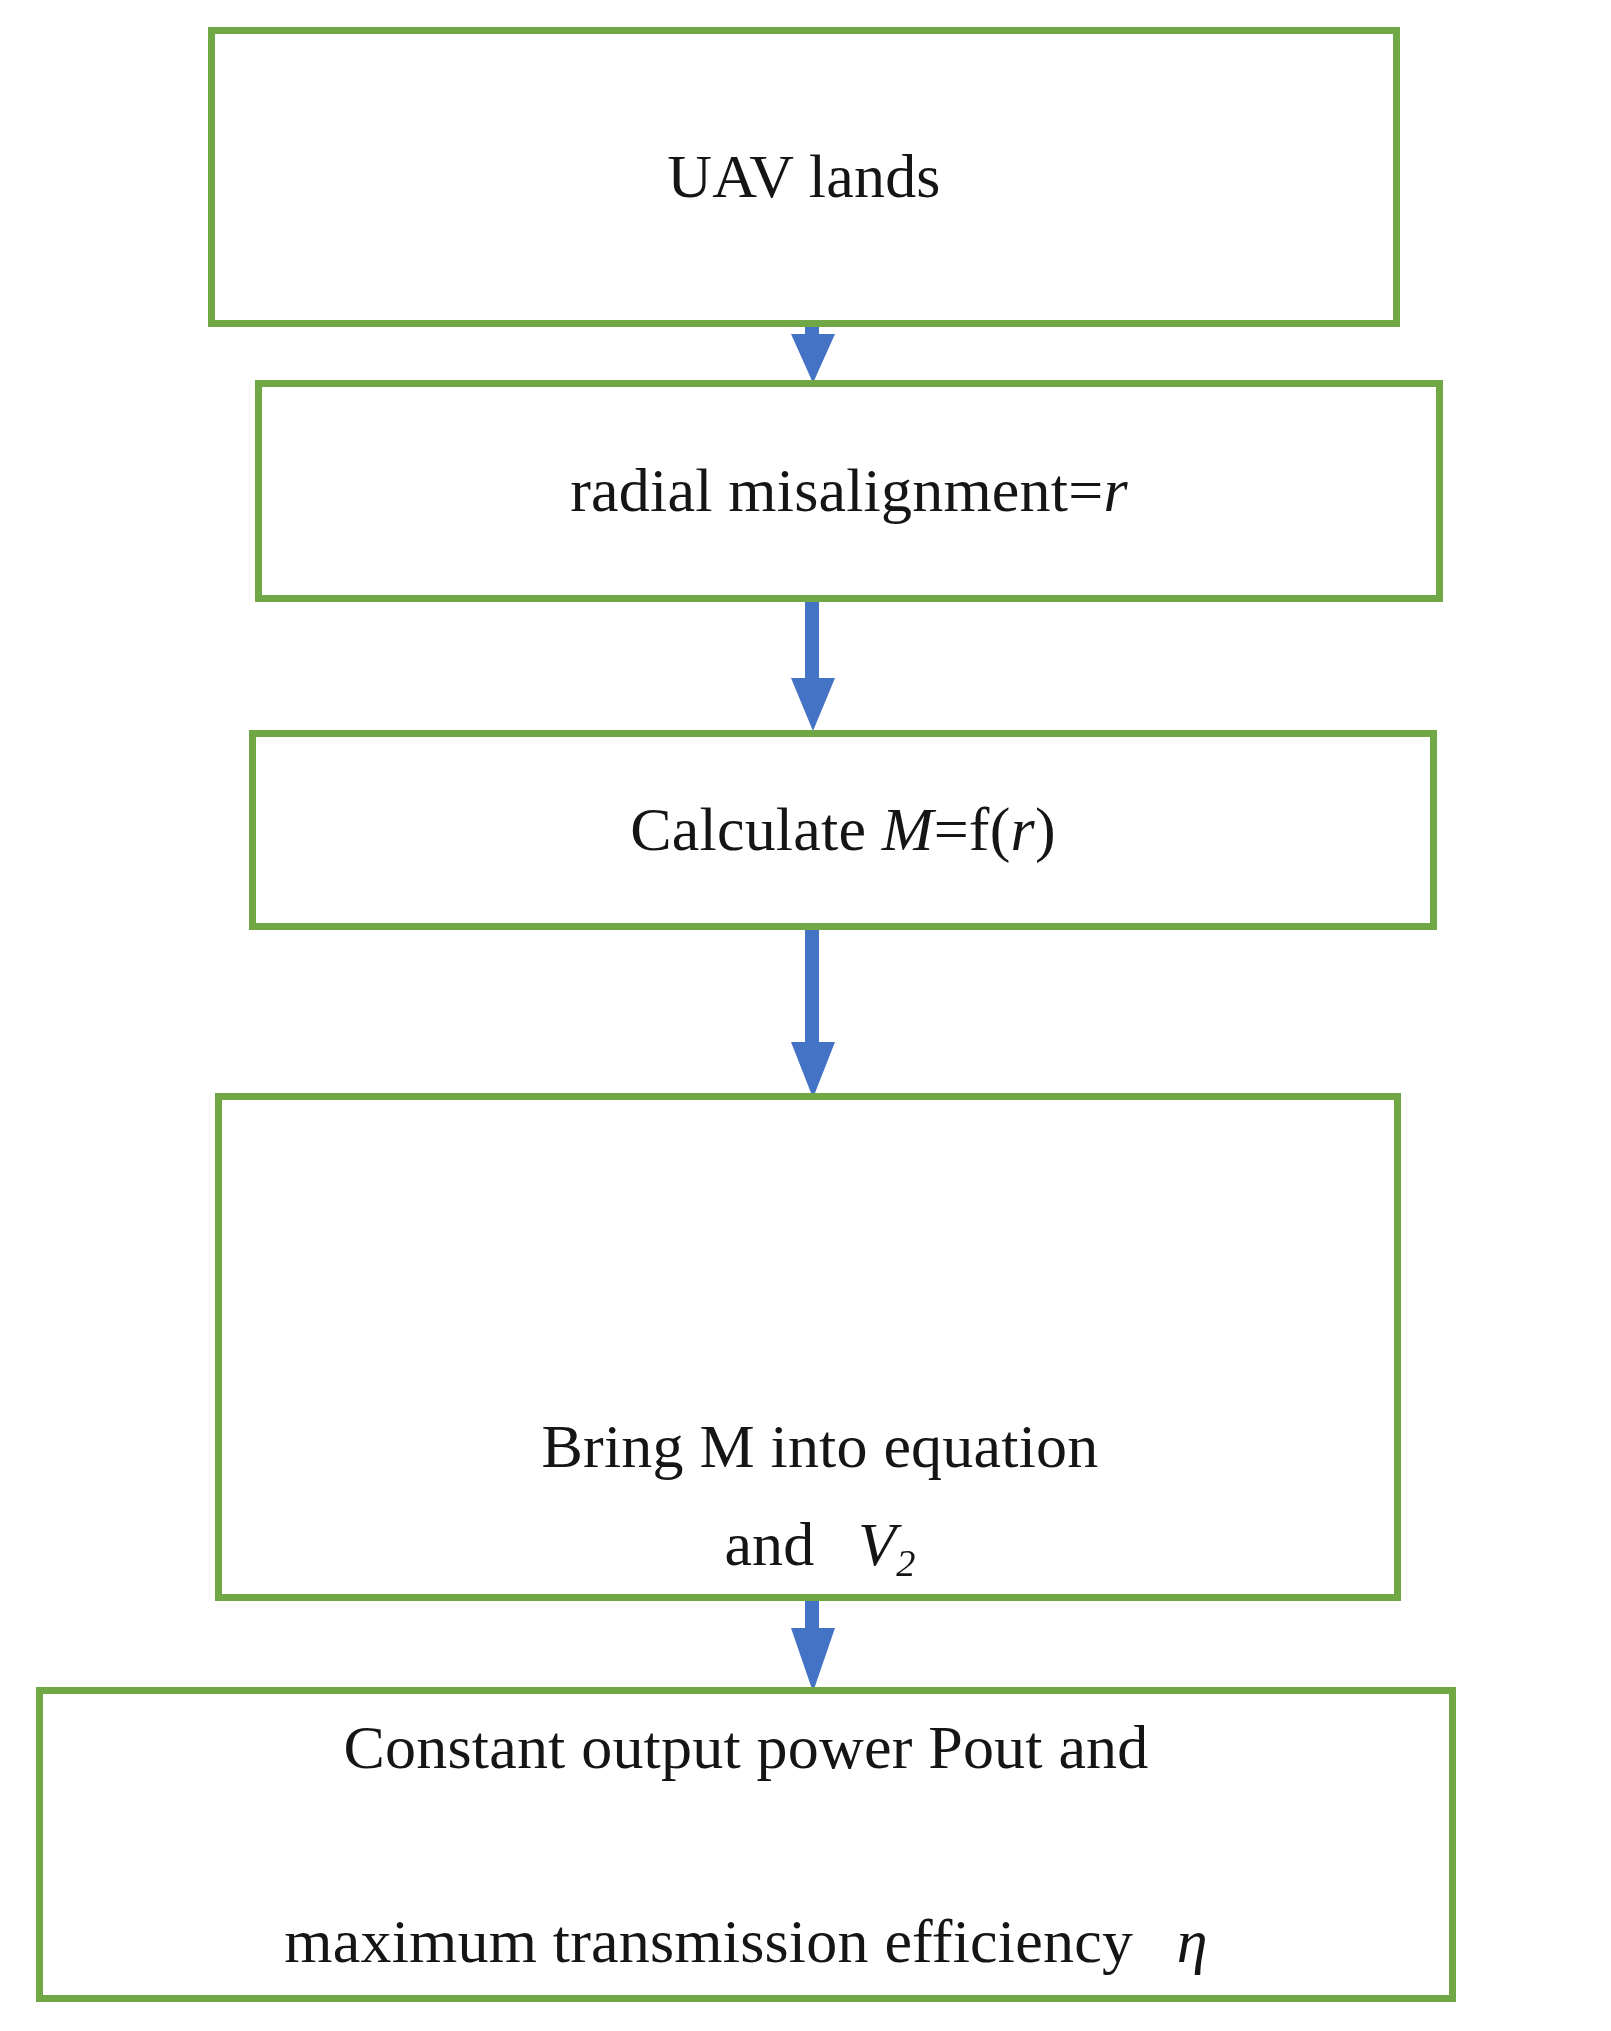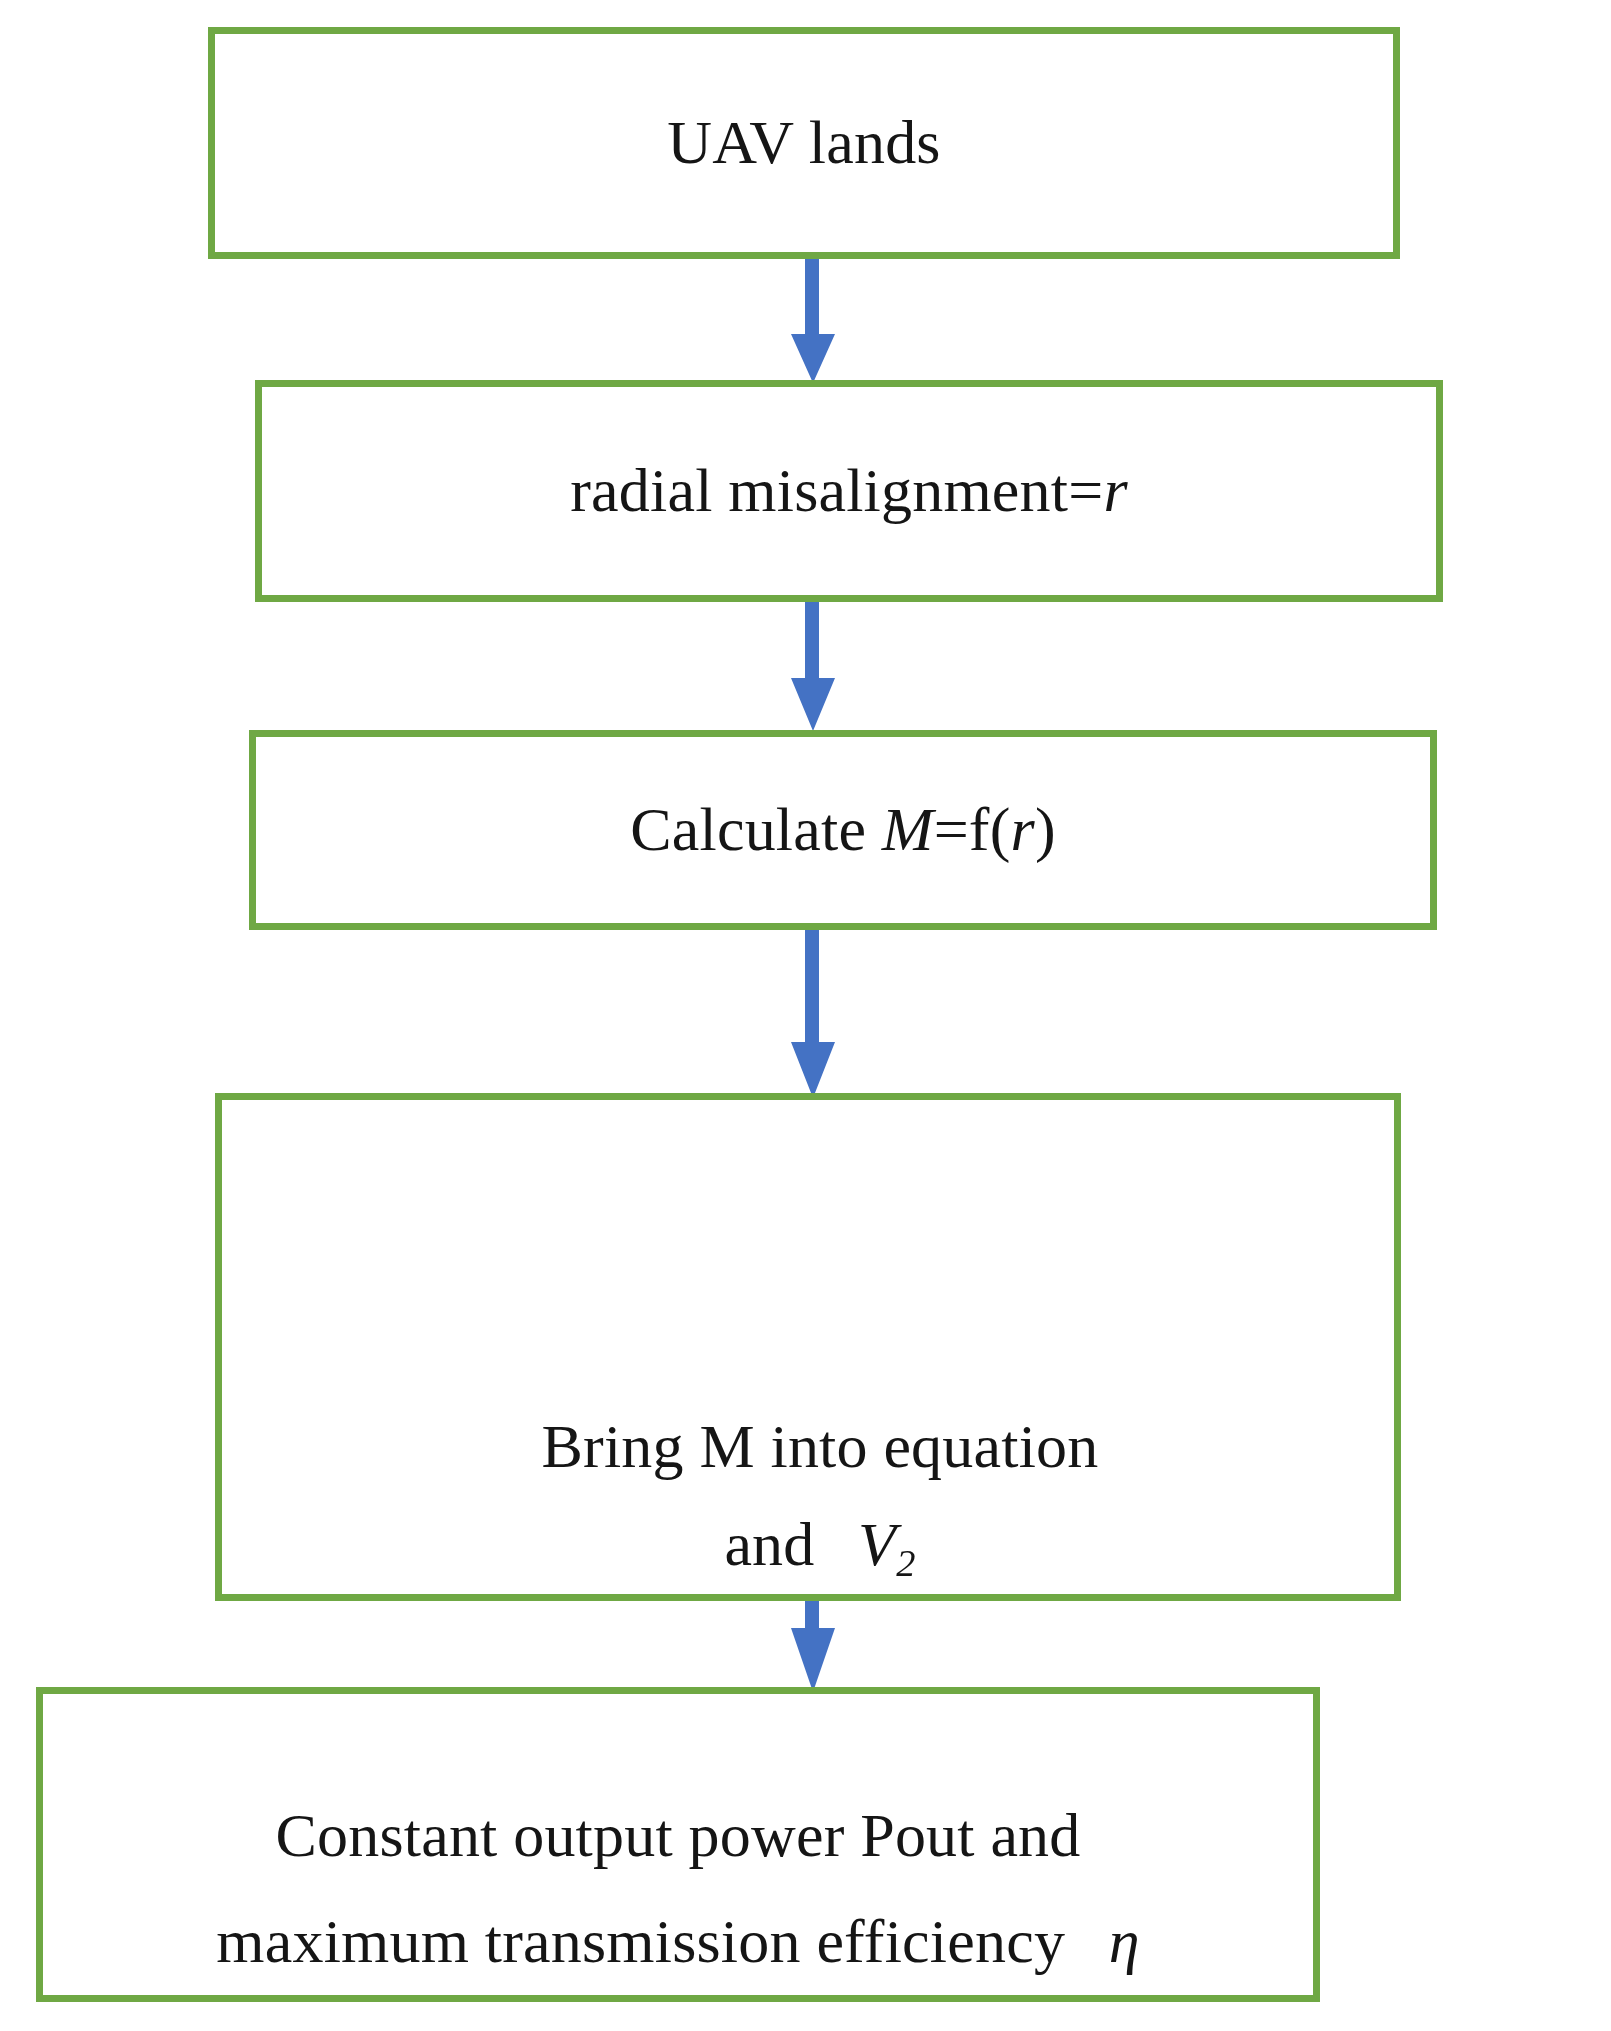--- a/index.html
+++ b/index.html
@@ -33,21 +33,21 @@
   }
   .box-text {
     display: block;
     width: 100%;
     color: #151515;
     font-weight: 400;
     letter-spacing: 0.2px;
   }
   
   #box-uav-lands {
-    left: 208px;  top: 27px;    width: 1192px; height: 232px;
+    left: 208px;  top: 27px;    width: 1192px; height: 300px;
   }
   #box-uav-lands .box-text { font-size: 62px; line-height: 1.05; }
 
   #box-radial-misalignment {
     left: 211px;  top: 380px;   width: 1188px; height: 222px; margin-left: 44px;
   }
   #box-radial-misalignment .box-text { font-size: 62px; line-height: 1.05; }
 
   #box-calculate-m {
     left: 211px;  top: 730px;   width: 1188px; height: 200px; margin-left: 38px;
@@ -55,22 +55,22 @@
   #box-calculate-m .box-text { font-size: 62px; line-height: 1.05; }
 
   #box-bring-m {
     left: 215px;  top: 1093px;  width: 1186px; height: 508px;
     justify-content: flex-end;
     padding-left: 24px;
   }
   #box-bring-m .box-text { font-size: 62px; line-height: 1.58; }
 
   #box-constant-output {
-    left: 36px;   top: 1687px;  width: 1284px; height: 315px;
-    justify-content: flex-end;
+    left: 36px;   top: 1687px;  width: 1420px; height: 315px;
+    justify-content: space-between;
   }
   #box-constant-output .box-text { font-size: 62px; line-height: 1.72; }
 
   
   .mathvar {
     font-style: italic;
     font-family: "Liberation Serif", "DejaVu Serif", serif;
   }
   sub {
     font-size: 0.62em;

